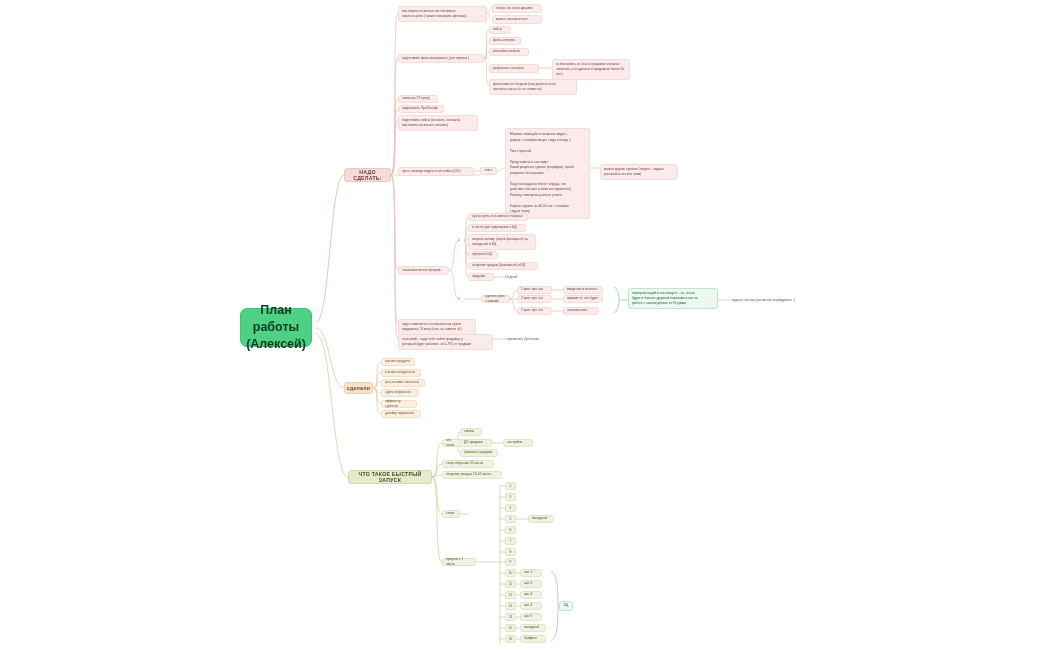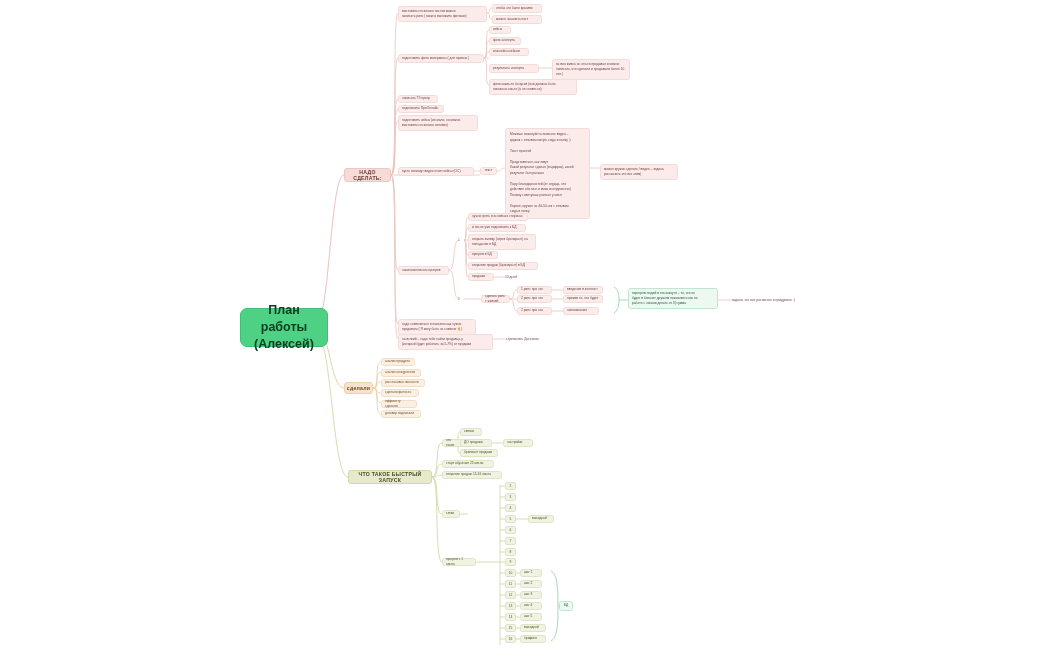--- a/index.html
+++ b/index.html
@@ -157,21 +157,21 @@
       <path d="M516 595 L 520 595" stroke="#cdd3a0"></path>
       <path d="M516 606 L 520 606" stroke="#cdd3a0"></path>
       <path d="M516 617 L 520 617" stroke="#cdd3a0"></path>
       <path d="M516 628 L 520 628" stroke="#cdd3a0"></path>
       <path d="M516 639 L 520 639" stroke="#cdd3a0"></path>
       <path d="M551 571 C 557 574 558 586 558 606 C 558 626 557 638 551 641" stroke="#8fcfa8"></path>
       <path d="M558 606 L 562 606" stroke="#8fcfa8"></path>
     </g>
   </svg>
 
-  <div class="node root" style="left:240px;top:308px;width:88px;height:39px;">План работы
+  <div class="node root" style="left:240px;top:308px;width:72px;height:39px;">План работы
 (Алексей)</div>
 
   <div class="node hdr pink" style="left:344px;top:168px;width:47px;height:14px;">НАДО СДЕЛАТЬ:</div>
 
   <div class="node hdr peach" style="left:344px;top:382px;width:29px;height:12px;">сделали</div>
 
   <div class="node hdr olive" style="left:348px;top:470px;width:84px;height:14px;">ЧТО ТАКОЕ БЫСТРЫЙ ЗАПУСК</div>
 
   <div class="node chip pink blk" style="left:398px;top:6px;width:89px;">выставить несколько постов можно
 записать рилс ( можно выложить фоточки)</div>

